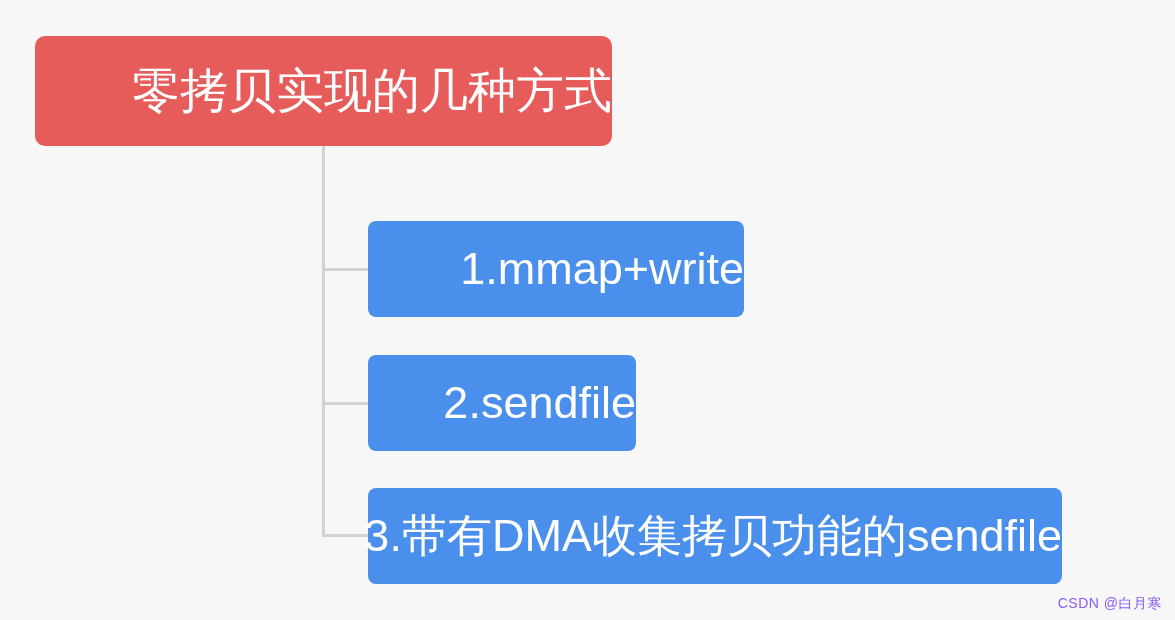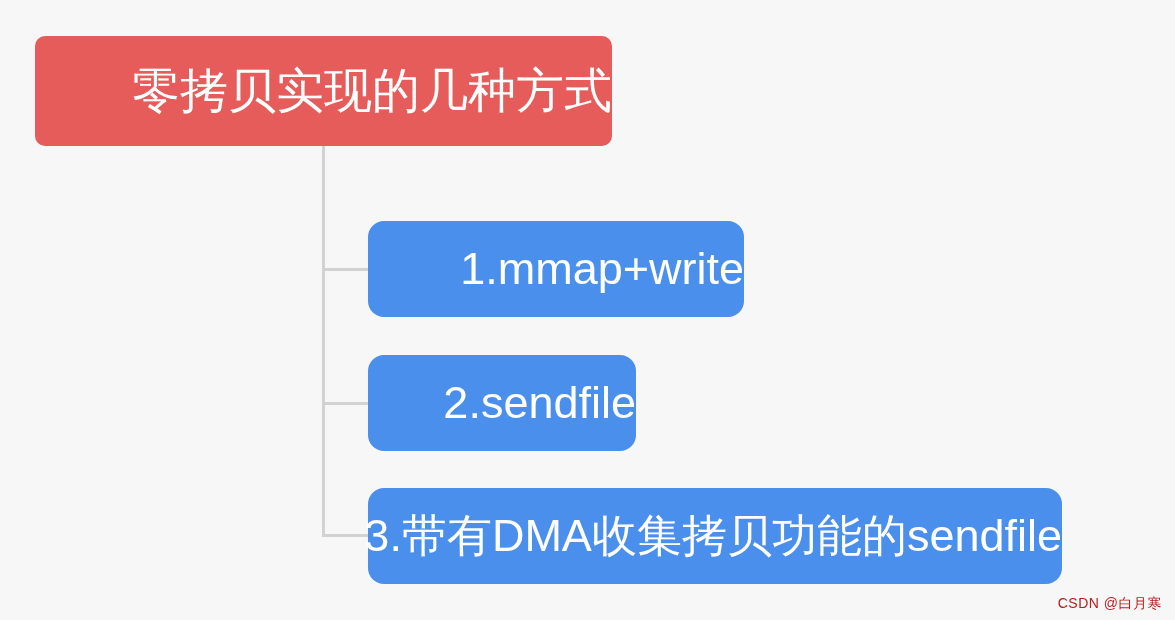--- a/index.html
+++ b/index.html
@@ -31,21 +31,21 @@
     top: 36px;
     width: 577px;
     height: 110px;
     background: #e55c5a;
     font-size: 48px;
   }
   .node-child {
     background: #4a8feb;
     height: 96px;
     font-size: 45px;
-    border-radius: 16px;
+    border-radius: 8px;
   }
   .node-child-1 {
     left: 368px;
     top: 221px;
     width: 376px;
   }
   .node-child-2 {
     left: 368px;
     top: 355px;
     width: 268px;
@@ -71,21 +71,21 @@
     left: 322px;
   }
   .stub-1 { top: 268px; }
   .stub-2 { top: 402px; }
   .stub-3 { top: 534px; }
   .watermark {
     position: absolute;
     right: 13px;
     top: 595px;
     font-size: 14px;
-    color: #b91c1c;
+    color: #8b5cf6;
     letter-spacing: 0.5px;
   }
 </style>
 </head>
 <body>
 
 <div class="canvas">
 
   <div class="connector trunk"></div>
   <div class="connector stub stub-1"></div>

